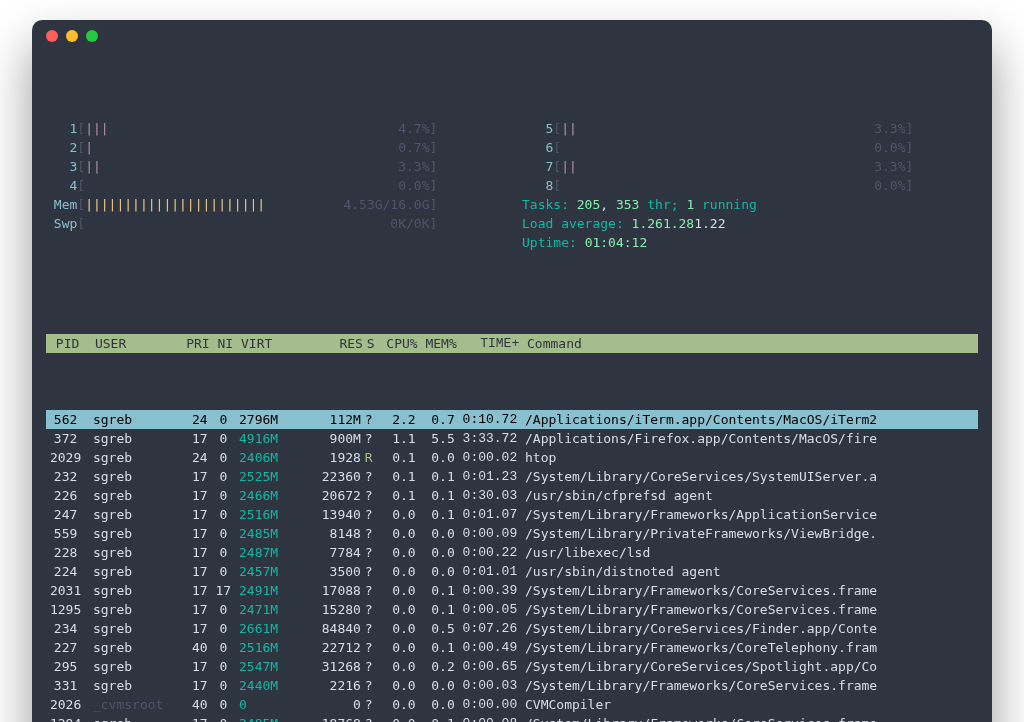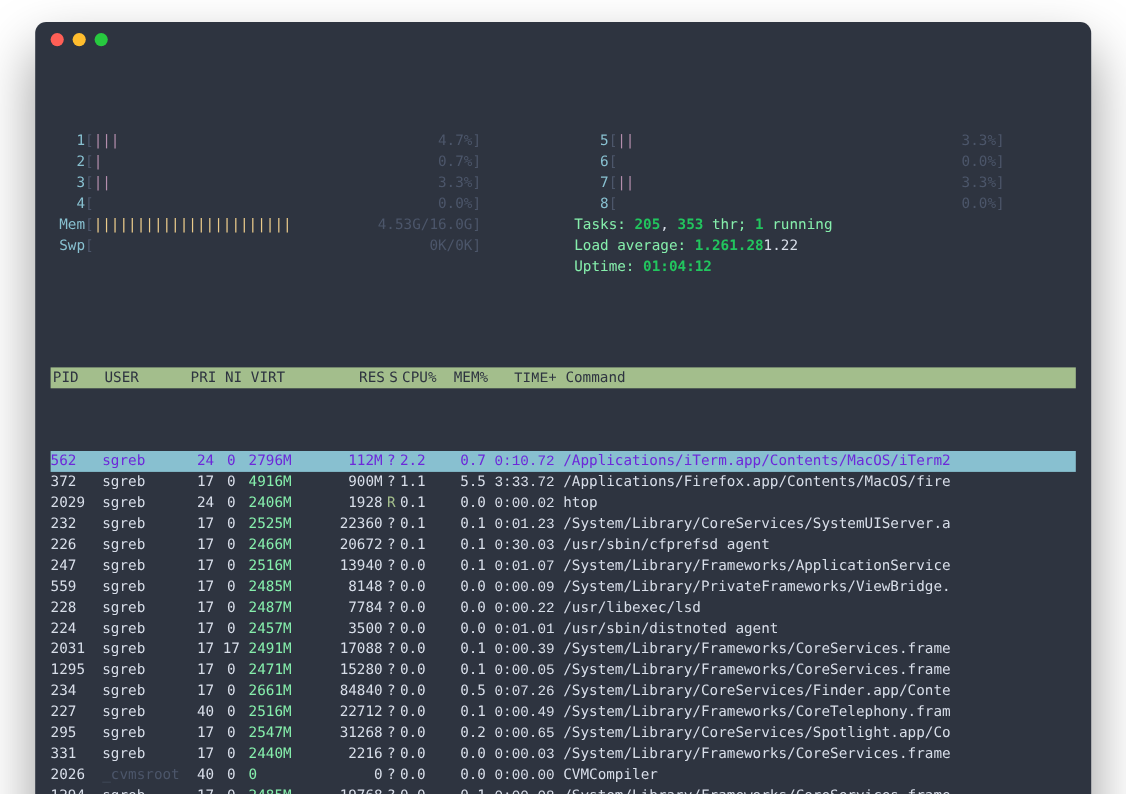--- a/index.html
+++ b/index.html
@@ -33,48 +33,48 @@
   .tl-max   { background: #27c93f; }
   .term {
     padding: 10px 14px 0 14px;
     font-size: 13px;
     line-height: 19px;
     color: #d8dee9;
     white-space: pre;
     font-variant-ligatures: none;
   }
   
-  .c-cyan   { color: #86efac; }
+  .c-cyan   { color: #14b8a6; }
   .c-dim    { color: #4c566a; }
   .c-mag    { color: #b48ead; }
   .c-yel    { color: #ebcb8b; }
   .c-grn    { color: #a3be8c; }
-  .c-bold   { color: #22c55e; font-weight: bold; }
+  .c-bold   { color: #86efac; font-weight: normal; }
 
   .hdrbar {
     background: #a3be8c;
     color: #2e3440;
     padding: 0 2px;
   }
   .selrow {
     background: #88c0d0;
-    color: #6d28d9;
+    color: #000000;
   }
   .row { display: block; }
   .rowline { display: flex; }
   .cell { display: inline-block; }
   
-  .col-pid  { width: 5ch; text-align: left; }
+  .col-pid  { width: 5ch; text-align: center; }
   .col-user { width: 10ch; padding-left: 1ch; }
-  .col-pri  { width: 4ch; text-align: right; }
+  .col-pri  { width: 4ch; text-align: right; margin-left: 13px; }
   .col-ni   { width: 4ch; text-align: center; }
   .col-virt { width: 6ch; text-align: left; }
   .col-res  { width: 6ch; text-align: right; margin-left: 28px; }
   .col-s    { width: 2ch; text-align: center; }
-  .col-cpu  { width: 5ch; }
+  .col-cpu  { width: 5ch; text-align: right; }
   .col-mem  { width: 5ch; text-align: right; }
   .col-time { width: 8ch; text-align: right; font-family: Liberation Mono, monospace; }
   .col-cmd  { flex: 1; padding-left: 1ch; overflow: hidden; }
 
   .meters { display: flex; gap: 20px; margin-bottom: 6px; }
   .meter-col { flex: 1; }
   .meter-line { display: flex; }
   .meter-label { width: 4ch; text-align: right; color:#88c0d0; }
   .meter-bar { flex: 1; }
 </style>

